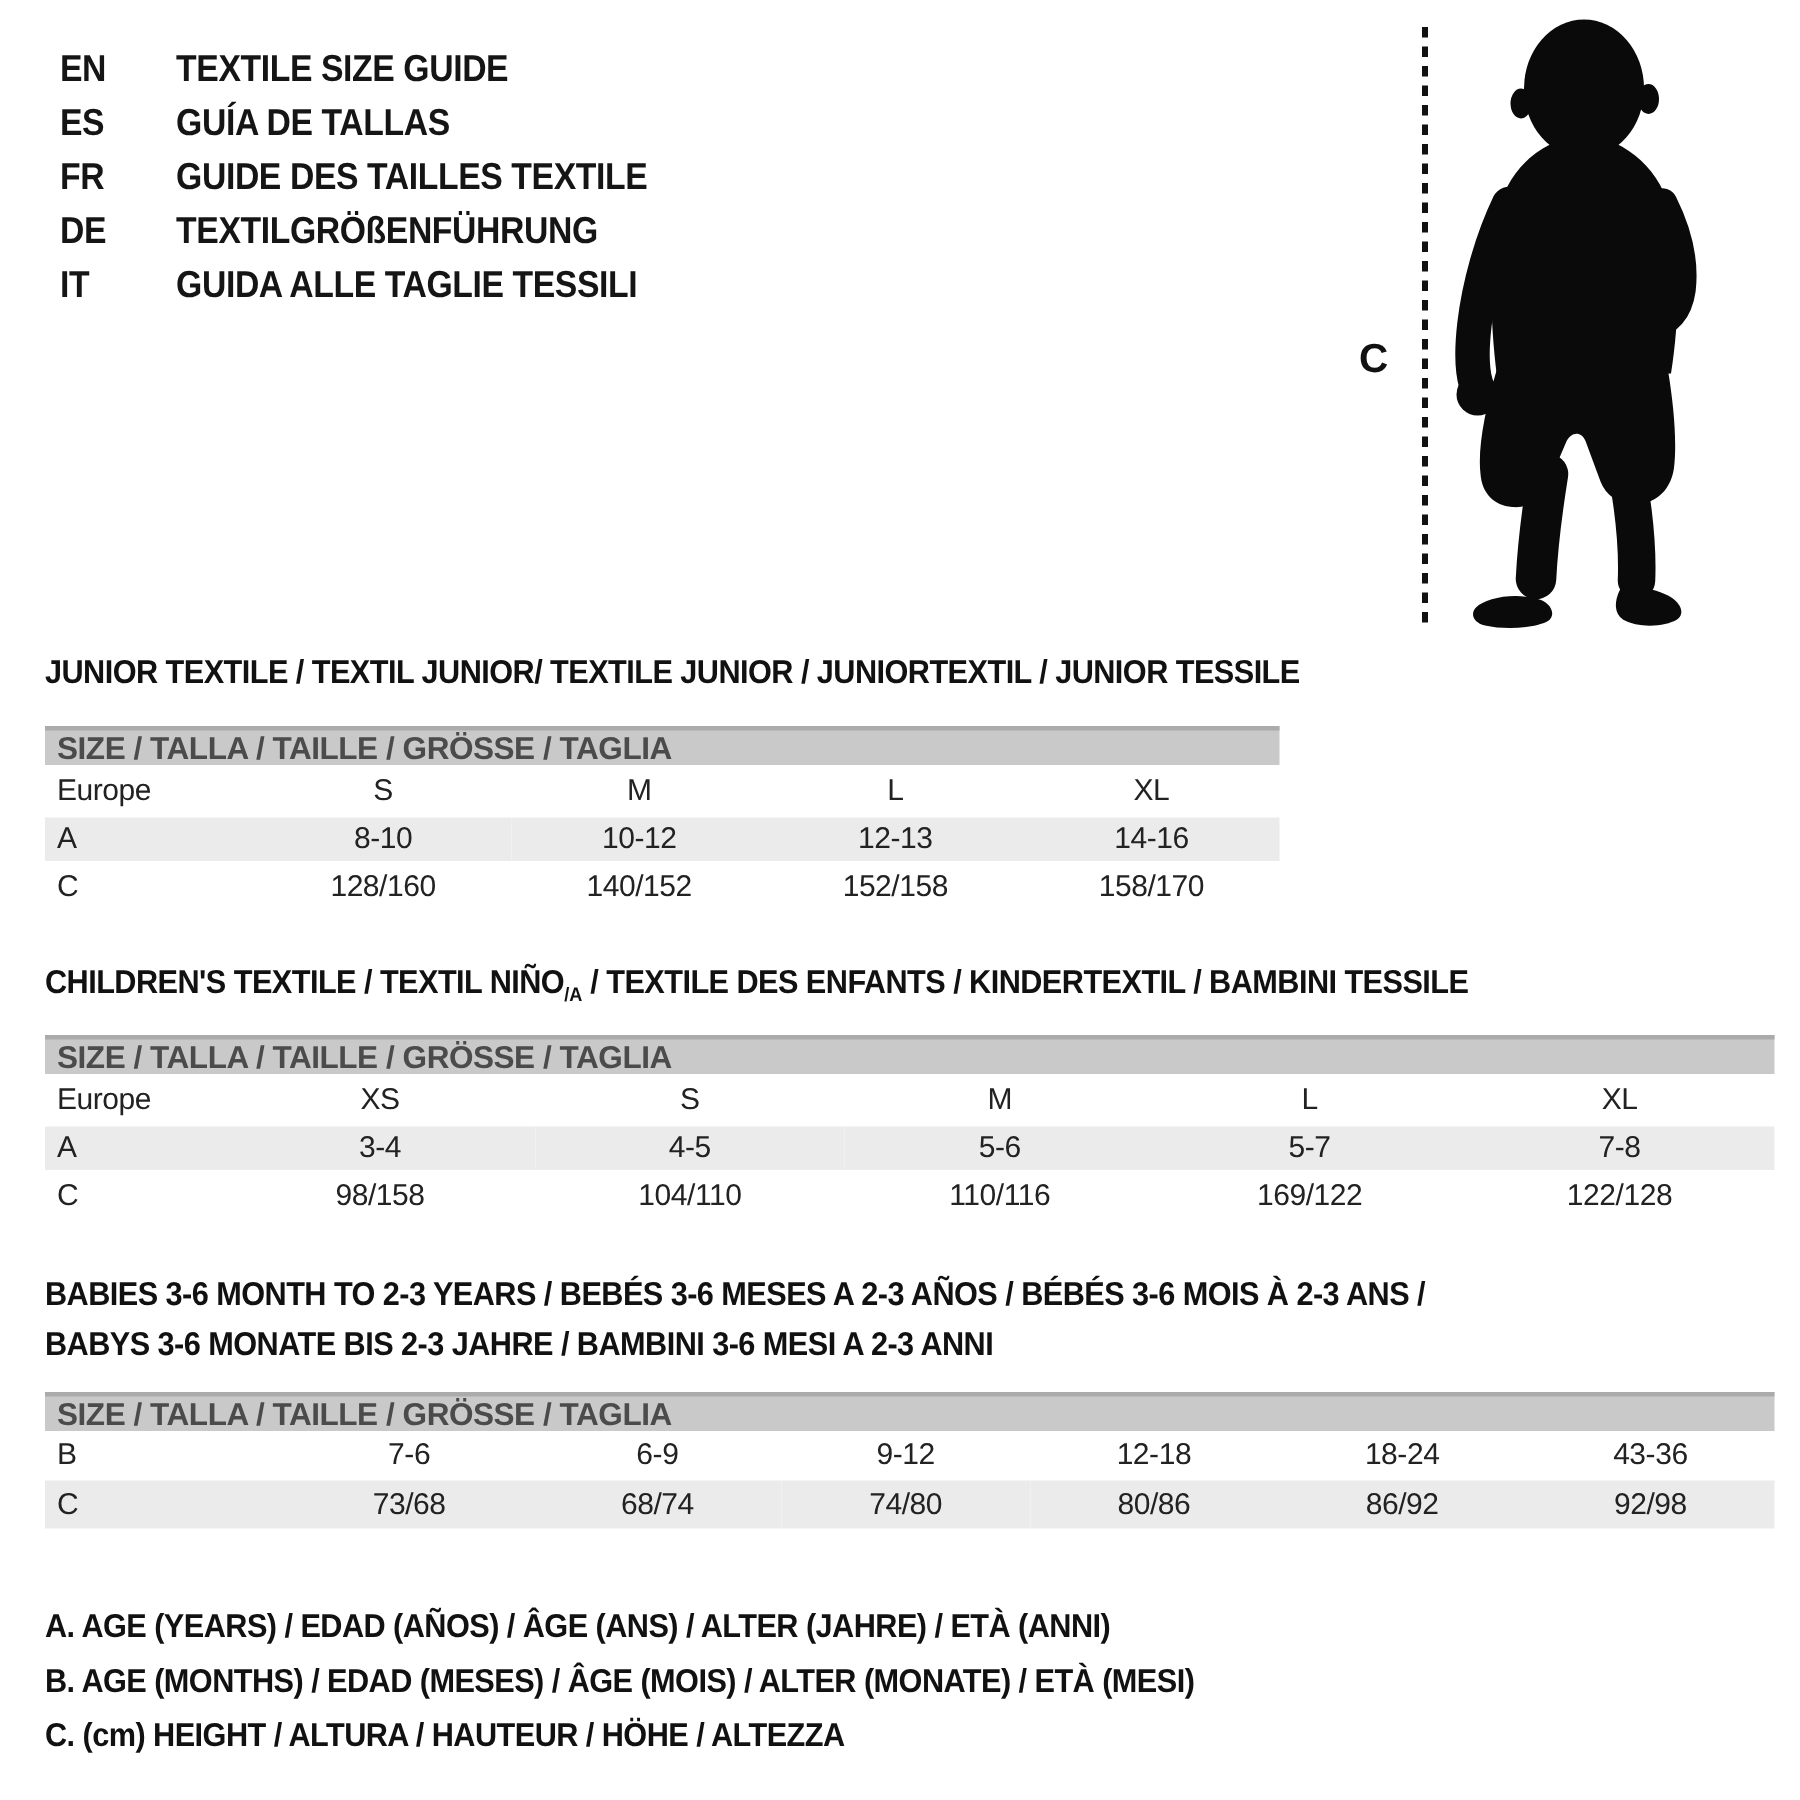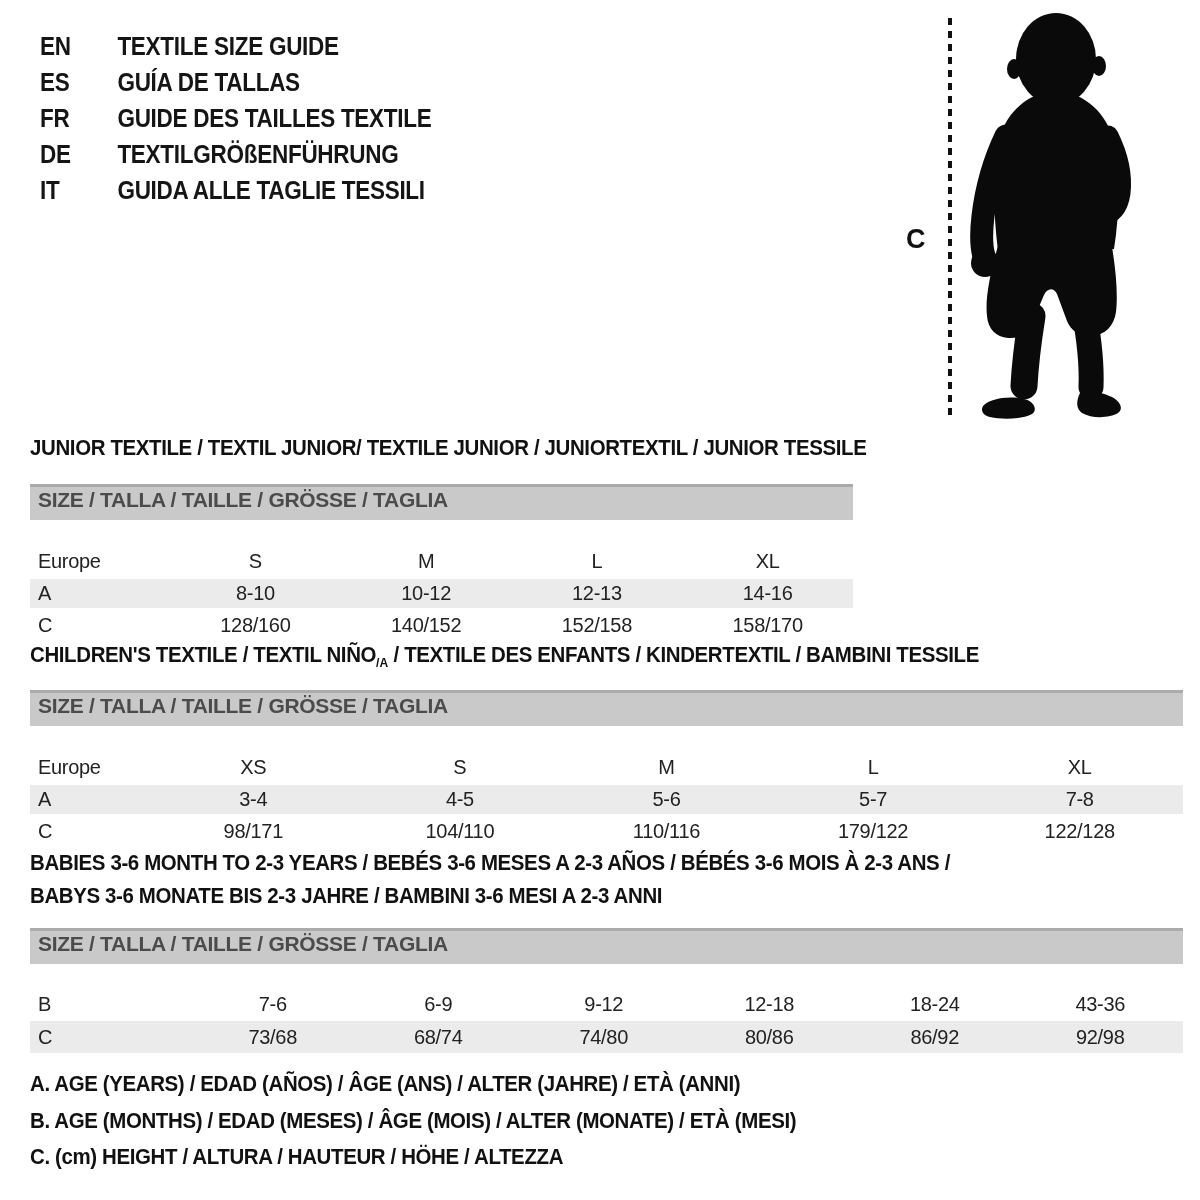--- a/index.html
+++ b/index.html
@@ -32,29 +32,29 @@
   #junior-title { top:436px; }
   #children-title { top:643px; }
   #babies-title { top:846px; line-height:33px; }
   .sub-a { font-size:13px; vertical-align:-5px; letter-spacing:0; }
   
   .tbl-wrap { position:absolute; }
   #junior-table   { left:30px; top:484px; width:823px; }
   #children-table { left:30px; top:690px; width:1153px; }
   #babies-table   { left:30px; top:928px; width:1153px; }
   .size-bar {
-    height:36px; border-top:3px solid #ababab;
+    height:26px; border-top:3px solid #ababab;
     background:#c9c9c9; color:#4b4b4b;
     font-weight:bold; font-size:21px; line-height:25px;
     padding-left:8px; letter-spacing:-0.3px; white-space:nowrap;
     overflow:hidden;
   }
   table.size-table {
     width:100%; border-collapse:collapse; table-layout:fixed;
-    font-size:20px; letter-spacing:-0.3px; color:#222;margin-top:24px;
+    font-size:20px; letter-spacing:-0.3px; color:#222;
   }
   table.size-table td { text-align:center; padding:0; }
   table.size-table td.lbl { text-align:left; padding-left:8px; }
   tr.hdr-row  { height:35px; }
   tr.row-gray { height:29px; background:#ebebeb; }
   tr.row-white{ height:34px; }
   tr.row-b    { height:33px; }
   tr.row-c-gray { height:32px; background:#ebebeb; }
   
   .legend {
@@ -172,24 +172,24 @@
     <tr class="row-gray">
       <td class="lbl">A</td>
       <td>3-4</td>
       <td>4-5</td>
       <td>5-6</td>
       <td>5-7</td>
       <td>7-8</td>
     </tr>
     <tr class="row-white">
       <td class="lbl">C</td>
-      <td>98/171</td>
+      <td>98/158</td>
       <td>104/110</td>
       <td>110/116</td>
-      <td>179/122</td>
+      <td>169/122</td>
       <td>122/128</td>
     </tr>
   </tbody>
     </table>
 </div>
 
 <div class="sec-title" id="babies-title">
   <div>BABIES 3-6 MONTH TO 2-3 YEARS / BEBÉS 3-6 MESES A 2-3 AÑOS / BÉBÉS 3-6 MOIS À 2-3 ANS /</div>
   <div>BABYS 3-6 MONATE BIS 2-3 JAHRE / BAMBINI 3-6 MESI A 2-3 ANNI</div>
 </div>

